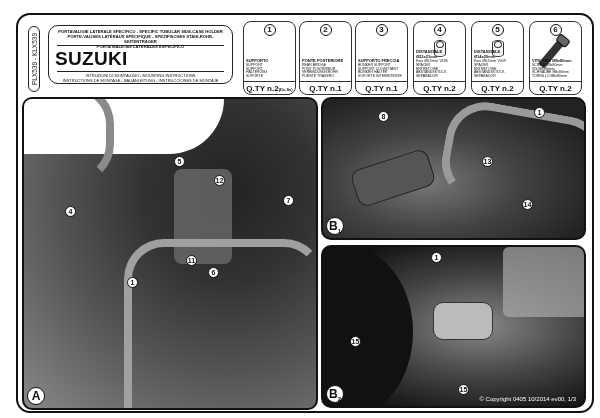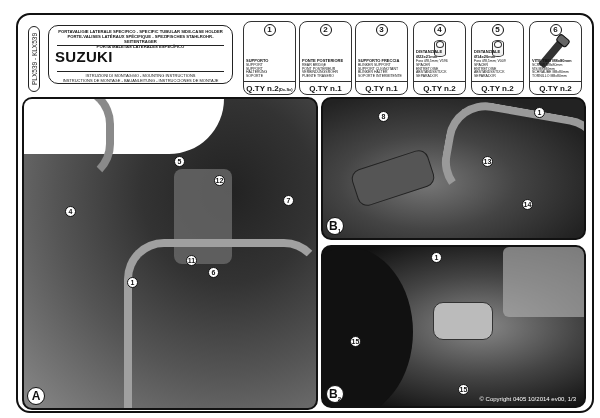--- a/index.html
+++ b/index.html
@@ -3,21 +3,21 @@
 <meta charset="utf-8">
 <style>
   * { box-sizing: border-box; margin: 0; padding: 0; }
   body { width: 600px; height: 418px; background: #ffffff; font-family: "Liberation Sans", sans-serif; position: relative; overflow: hidden; }
   .sheet { position: absolute; left: 16px; top: 13px; width: 578px; height: 400px; border: 2px solid #111; border-radius: 14px; background: #fff; }
   .code-vert { position: absolute; left: 28px; top: 26px; width: 12px; height: 66px; border: 1px solid #222; border-radius: 6px; }
   .code-vert span { position: absolute; left: 50%; top: 50%; transform: translate(-50%,-50%) rotate(-90deg); white-space: nowrap; font-size: 6.5px; color: #222; }
   .title-box { position: absolute; left: 48px; top: 25px; width: 185px; height: 59px; border: 1.5px solid #222; border-radius: 10px; }
   .title-top { position: absolute; left: 6px; right: 6px; top: 3px; text-align: center; font-size: 4.2px; font-weight: bold; line-height: 5px; color: #111; }
   .title-rule1 { position: absolute; left: 8px; right: 8px; top: 19px; border-top: 1px solid #222; }
-  .brand { position: absolute; left: 6px; top: 22px; font-size: 15px; font-weight: bold; color: #111; letter-spacing: 0.3px; }
+  .brand { position: absolute; left: 6px; top: 22px; font-size: 19px; font-weight: bold; color: #111; letter-spacing: 0.3px; }
   .title-rule2 { position: absolute; left: 8px; right: 8px; top: 45px; border-top: 1px solid #222; }
   .title-bot { position: absolute; left: 6px; right: 6px; top: 47px; text-align: center; font-size: 4px; line-height: 5px; color: #111; }
   .part { position: absolute; top: 21px; width: 53px; height: 74px; border: 1px solid #333; border-radius: 8px; background: #fff; }
   .part .num { position: absolute; top: 2px; left: 50%; transform: translateX(-50%); width: 12px; height: 12px; border: 1px solid #111; border-radius: 50%; font-size: 8px; font-weight: bold; text-align: center; line-height: 10px; color: #111; }
   .part .desc { position: absolute; left: 2px; right: 2px; bottom: 15px; font-size: 3.5px; line-height: 3.8px; color: #111; }
   .part .desc b { font-size: 4px; }
   .part .qty { position: absolute; left: 0; right: 0; bottom: 0; height: 13px; border-top: 1px solid #333; font-size: 8px; font-weight: bold; text-align: center; line-height: 13px; color: #111; }
   .part .qty small { font-size: 4px; }
   .spacer-icon { position: absolute; left: 50%; top: 18px; transform: translateX(-50%); width: 12px; height: 17px; border: 1px solid #333; border-radius: 6px / 3px; background: linear-gradient(#fff,#eee); }
   .spacer-icon::before { content: ""; position: absolute; left: 1px; right: 1px; top: 0; height: 5px; border: 1px solid #333; border-radius: 50%; background: #fff; }

